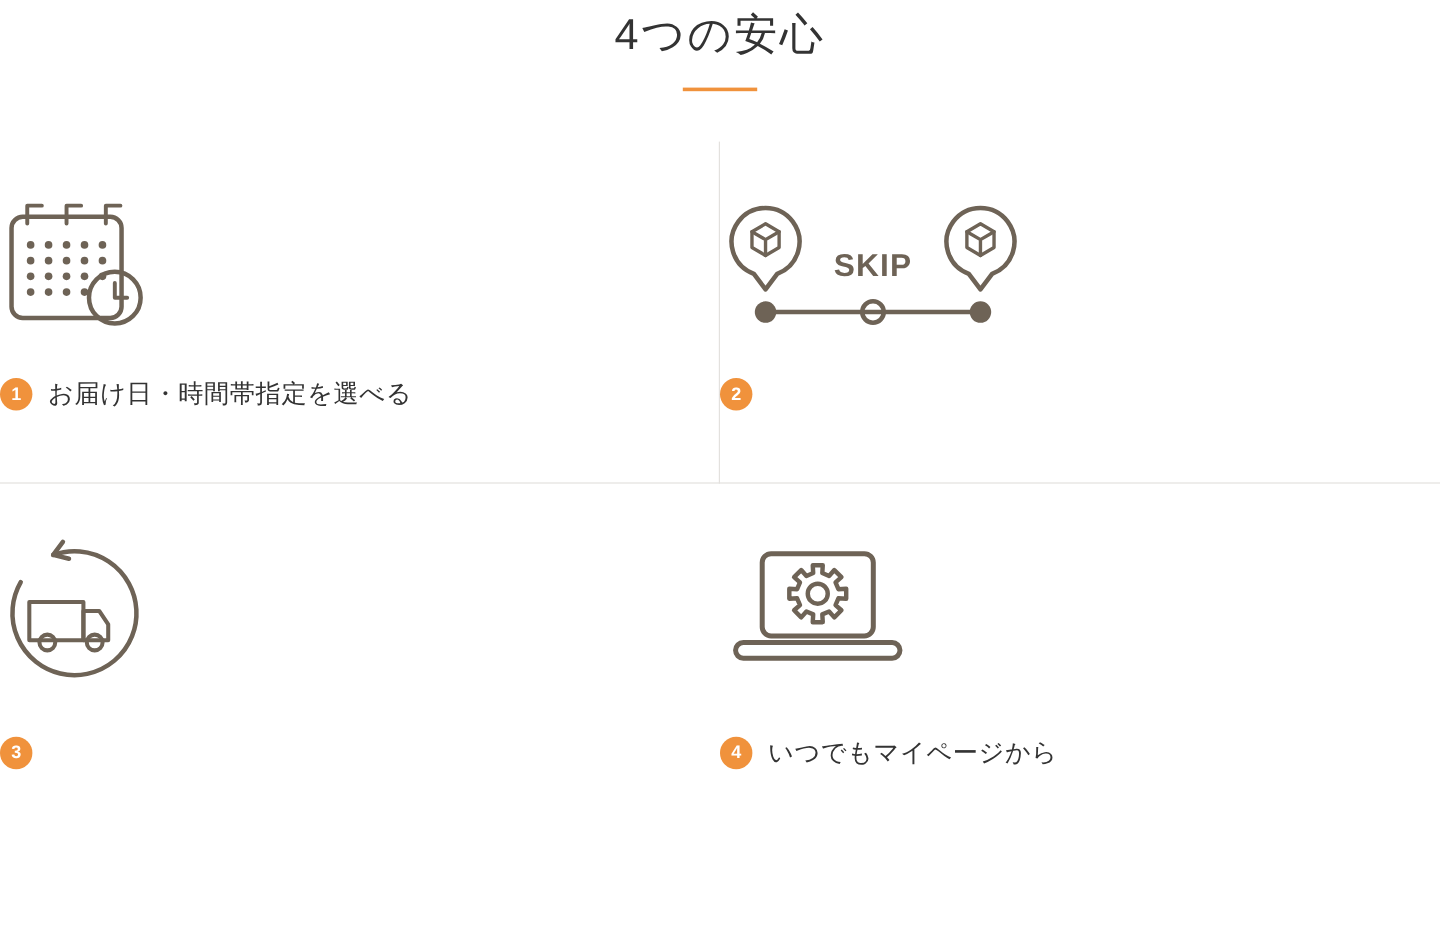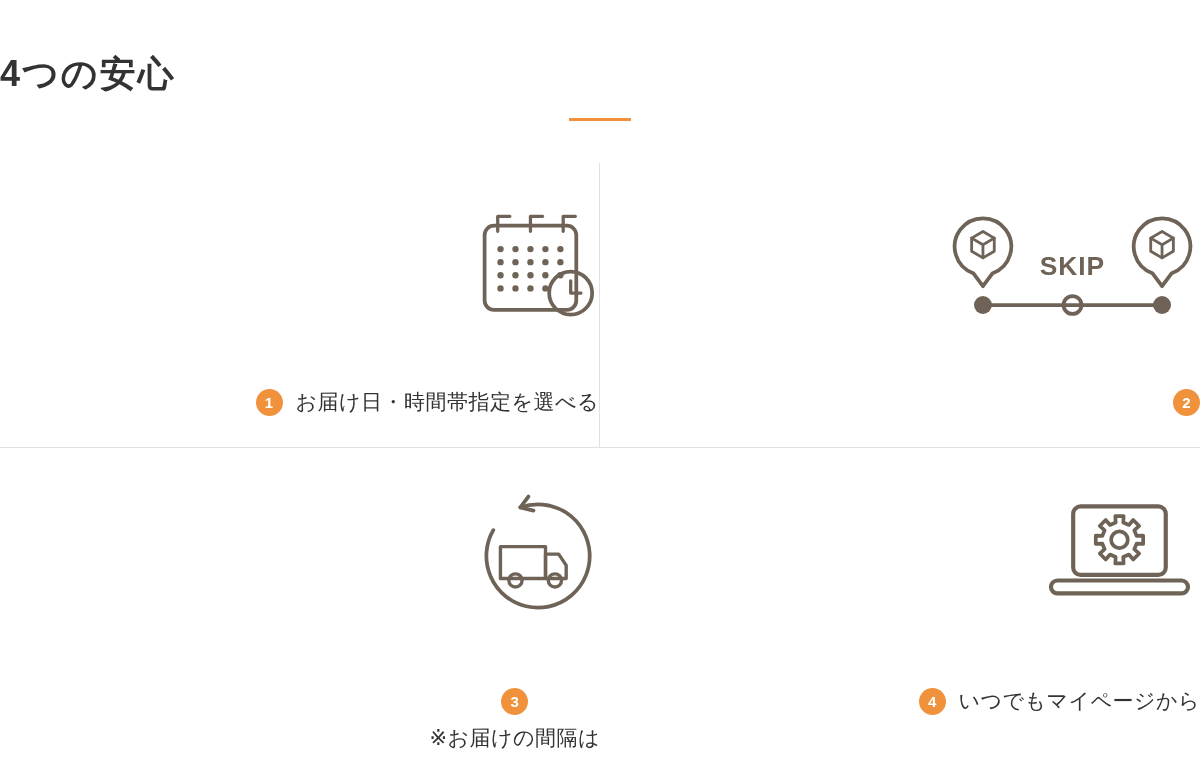--- a/index.html
+++ b/index.html
@@ -5,25 +5,25 @@
   :root{
     --accent:#f0923c;
     --icon:#6e6356;
     --text:#333333;
     --divider:#e3e1de;
   }
   *{margin:0;padding:0;box-sizing:border-box;}
   html,body{width:1200px;height:775px;background:#ffffff;overflow:hidden;
     font-family:"Liberation Sans","DejaVu Sans",sans-serif;color:var(--text);}
   .page{width:1200px;height:775px;}
-  .title{font-size:36px;font-weight:700;text-align:left;padding-top:6px;
-    letter-spacing:2px;line-height:1.3;color:var(--text);margin-top:45px;}
+  .title{font-size:36px;font-weight:400;text-align:center;padding-top:6px;
+    letter-spacing:2px;line-height:1.3;color:var(--text);}
   .underline{width:62px;height:3px;background:var(--accent);margin:20px auto 0;}
   .grid{display:grid;grid-template-columns:600px 600px;margin-top:42px;}
-  .cell{display:flex;flex-direction:column;align-items:flex-end;gap:29px;}
+  .cell{display:flex;flex-direction:column;align-items:flex-start;}
   .cell-0{height:285px;border-right:1px solid var(--divider);border-bottom:1px solid var(--divider);padding-top:22px;}
   .cell-1{height:285px;border-bottom:1px solid var(--divider);padding-top:22px;}
   .cell-2,.cell-3{height:372px;padding-top:28px;}
   .icon-wrap{height:160px;display:flex;align-items:center;justify-content:center;}
   .cell-0 .lines,.cell-1 .lines{margin-top:10px;}
   .cell-2 .lines,.cell-3 .lines{margin-top:18px;}
   .line{min-height:37px;display:flex;align-items:center;justify-content:center;gap:13px;}
   .line-text{font-size:21px;font-weight:500;color:var(--text);letter-spacing:0.5px;}
   .badge{width:27px;height:27px;border-radius:50%;background:var(--accent);color:#fff;
     font-size:15px;font-weight:700;display:flex;align-items:center;justify-content:center;flex:0 0 27px;}
@@ -123,23 +123,20 @@
             <path class="ic" d="M74 64 H88 L96 76 V90 H74 Z" stroke-width="3.6" fill="#ffffff"></path>
             <circle class="ic" cx="42" cy="92" r="7" fill="#ffffff" stroke-width="3.6"></circle>
             <circle class="ic" cx="84" cy="92" r="7" fill="#ffffff" stroke-width="3.6"></circle>
           </g>
         </svg>
       </div>
       <div class="lines">
         <div class="line">
           <span class="badge">3</span>
         </div>
-        <div class="line">
-          <span class="line-text">※お届けの間隔は</span>
-        </div>
       </div>
     </div>
 
     <div class="cell cell-3">
       <div class="icon-wrap">
         <svg width="162" height="113" viewBox="0 0 175 122">
           <rect class="ic" x="38" y="8" width="100" height="74" rx="8" stroke-width="4.5"></rect>
           <rect class="ic" x="14" y="88" width="148" height="14" rx="7" stroke-width="4.5"></rect>
           <g transform="translate(88,44)">
             <path class="ic" stroke-width="4" d="M18.6 -4.1 L25.6 -4.5 L25.6 4.5 L18.6 4.1 L16 10.2 L21.3 14.9 L14.9 21.3 L10.2 16 L4.1 18.6 L4.5 25.6 L-4.5 25.6 L-4.1 18.6 L-10.2 16 L-14.9 21.3 L-21.3 14.9 L-16 10.2 L-18.6 4.1 L-25.6 4.5 L-25.6 -4.5 L-18.6 -4.1 L-16 -10.2 L-21.3 -14.9 L-14.9 -21.3 L-10.2 -16 L-4.1 -18.6 L-4.5 -25.6 L4.5 -25.6 L4.1 -18.6 L10.2 -16 L14.9 -21.3 L21.3 -14.9 L16 -10.2 Z"></path>

